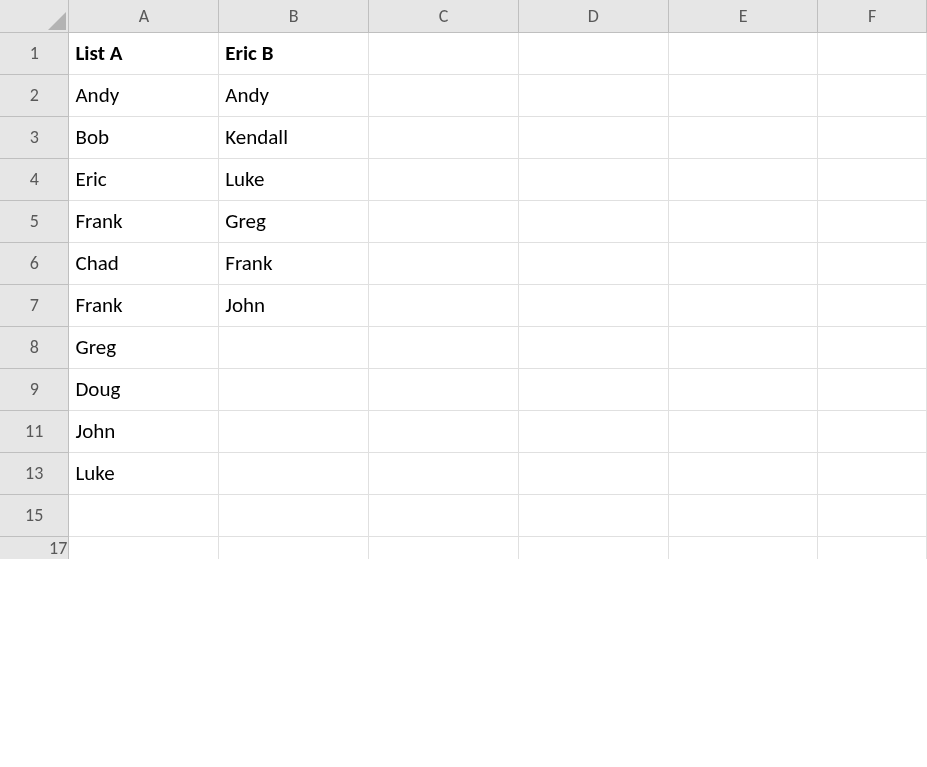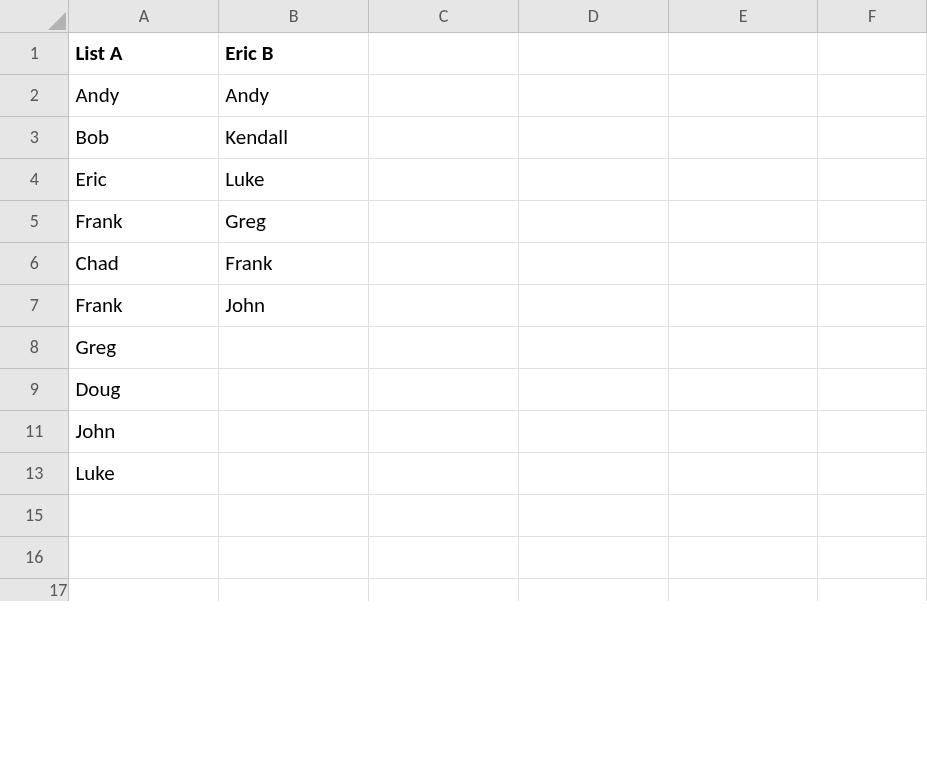--- a/index.html
+++ b/index.html
@@ -225,29 +225,20 @@
   <div class="row">
     <div class="row-header">15</div>
     <div class="cell"></div>
     <div class="cell"></div>
     <div class="cell"></div>
     <div class="cell"></div>
     <div class="cell"></div>
     <div class="cell"></div>
   </div>
 
-  <div class="row">
-    <div class="row-header">16</div>
-    <div class="cell"></div>
-    <div class="cell"></div>
-    <div class="cell"></div>
-    <div class="cell"></div>
-    <div class="cell"></div>
-    <div class="cell"></div>
-  </div>
 
   <div class="row partial-row">
     <div class="row-header">17</div>
     <div class="cell"></div>
     <div class="cell"></div>
     <div class="cell"></div>
     <div class="cell"></div>
     <div class="cell"></div>
     <div class="cell"></div>
   </div>

